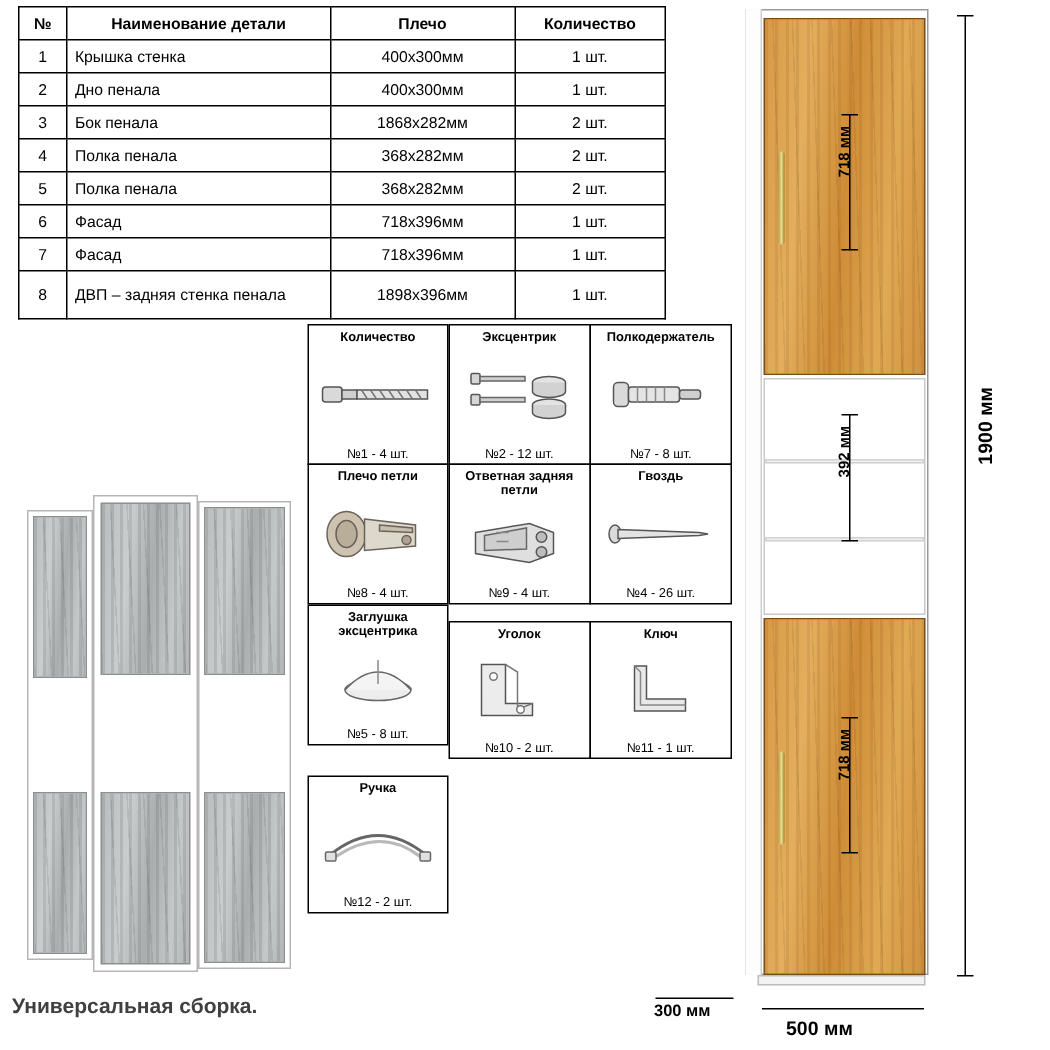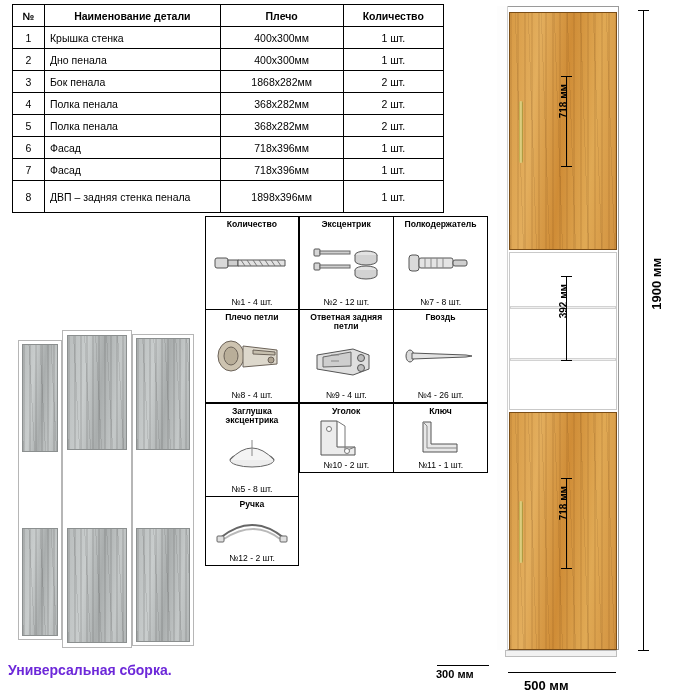--- a/index.html
+++ b/index.html
@@ -14,24 +14,24 @@
   .col-name{width:176px;}
   .col-size{width:120px;}
   .col-qty{width:96px;}
 
   
   .hw-grid{position:absolute;left:205px;top:216px;width:283px;display:grid;grid-template-columns:repeat(3,94.3px);}
   .hw-cell{border:1px solid #000;margin:-0.5px 0 0 -0.5px;height:94px;box-sizing:border-box;display:flex;flex-direction:column;align-items:center;justify-content:space-between;padding:3px 2px 2px 2px;}
   .hw-title{font-size:8.6px;font-weight:bold;text-align:center;line-height:1.1;color:#000;}
   .hw-art{flex:1;display:flex;align-items:center;justify-content:center;width:100%;}
   .hw-qty{font-size:8.6px;text-align:left;color:#000;}
-  .hw-cell.short{height:70px;}
-
-  
-  .caption{position:absolute;left:8px;top:662px;font-size:14px;font-weight:bold;color:#6d28d9;}
+  .hw-cell.short{height:92px;margin-top:11px;}
+
+  
+  .caption{position:absolute;left:8px;top:662px;font-size:14px;font-weight:bold;color:#404040;}
 
   
   #cabinet{position:absolute;left:497px;top:6px;width:122px;height:650px;}
   .cab-body{position:absolute;left:0;top:0;width:122px;height:644px;background:#ffffff;border:1px solid #9a9a9a;box-sizing:border-box;}
   .cab-side{position:absolute;left:0;top:0;width:11px;height:644px;background:#fdfdfd;border-right:1px solid #cfcfcf;box-sizing:border-box;}
   .wood{background:
       repeating-linear-gradient(90deg,rgba(120,70,20,.13) 0 2px,rgba(255,255,255,0) 2px 7px),
       repeating-linear-gradient(88deg,rgba(90,50,10,.10) 0 1px,rgba(255,255,255,0) 1px 13px),
       linear-gradient(95deg,#d79a45 0%,#e3ae5d 25%,#cf8c36 50%,#e0a954 75%,#d1913f 100%);
     border:1px solid #7a4d16;box-sizing:border-box;}

